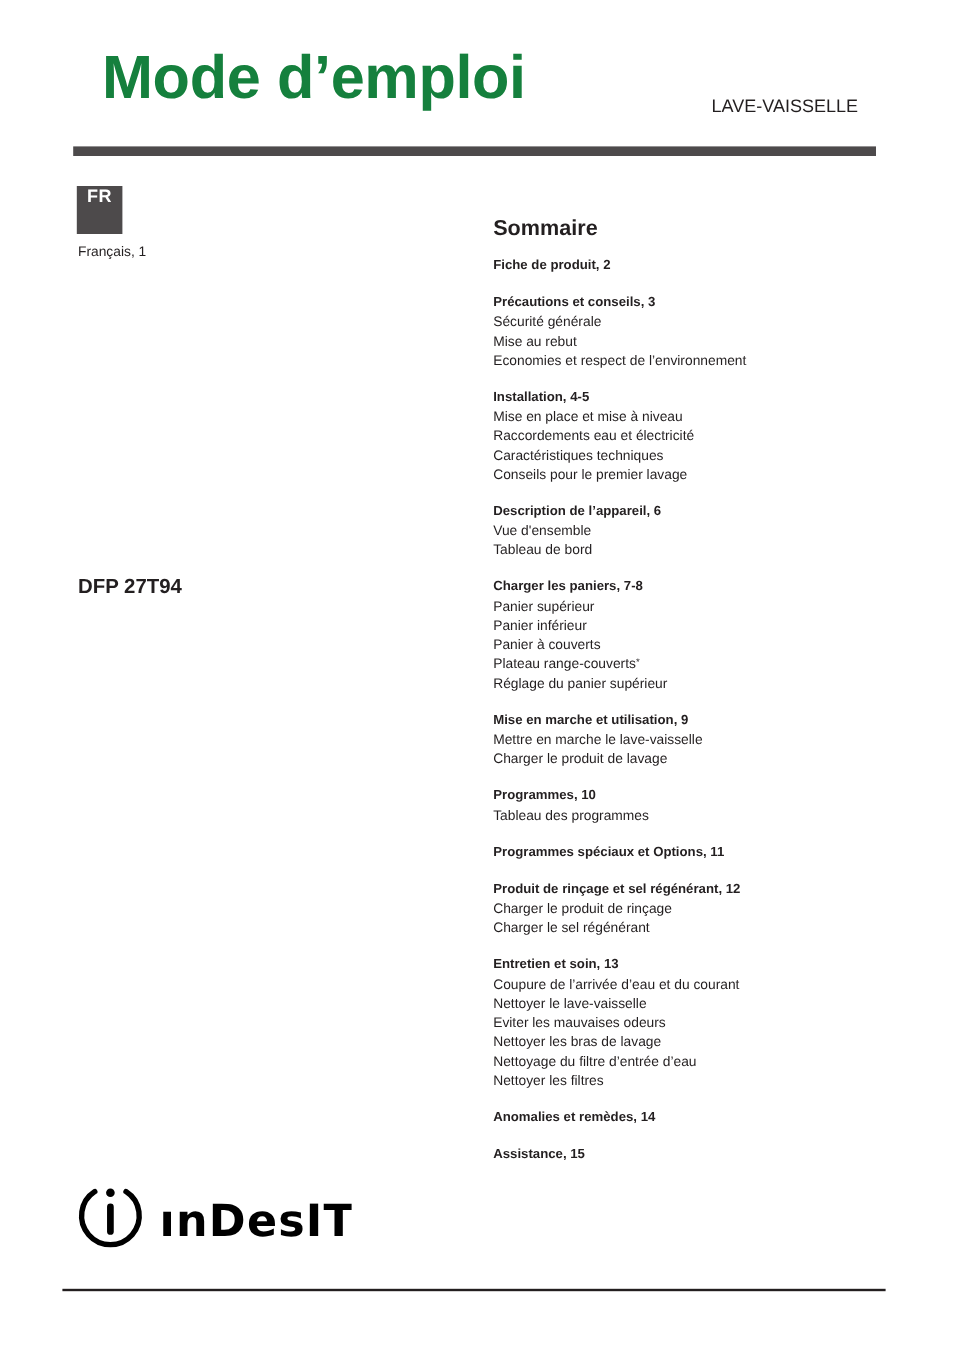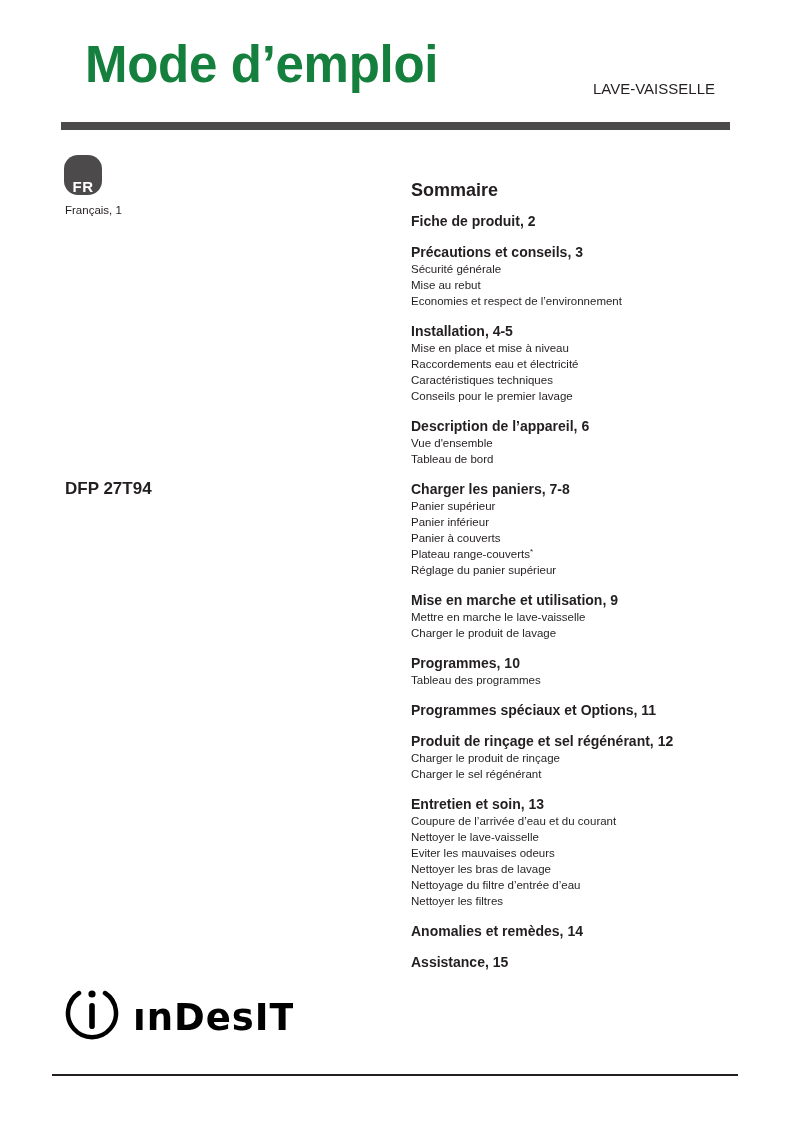--- a/index.html
+++ b/index.html
@@ -4,28 +4,28 @@
 <style>
   html, body { margin: 0; padding: 0; background: #ffffff; }
   body { width: 802px; height: 1134px; position: relative; overflow: hidden;
          font-family: "Liberation Sans", sans-serif; color: #231f20; }
   .title { position: absolute; left: 73px; top: 30px; font-size: 51px; font-weight: bold;
            letter-spacing: -0.3px; margin: 12px; line-height: 46px; color: #15803d; }
   .category { position: absolute; right: 87px; top: 80px; font-size: 15px; font-weight: normal;
               line-height: 17px; color: #231f20; }
   .top-bar { position: absolute; left: 61px; top: 122px; width: 669px; height: 8px; background: #4d4a4b; }
   .lang-box { position: absolute; left: 64px; top: 155px; width: 38px; height: 40px; background: #4d4a4b;
-              color: #ffffff; font-weight: bold; font-size: 15px; display: flex; align-items: flex-end;
-              justify-content: center; letter-spacing: 0.5px; border-radius: 14px; }
+              color: #ffffff; font-weight: bold; font-size: 15px; display: flex; align-items: flex-start;
+              justify-content: center; letter-spacing: 0.5px; }
   .lang-label { position: absolute; left: 65px; top: 204px; font-size: 11.5px; font-weight: normal; }
   .model { position: absolute; left: 65px; top: 479px; font-size: 17px; font-weight: bold; line-height: 20px; text-align: center; }
   .toc { position: absolute; left: 411px; top: 180px; width: 340px; }
   .toc-title { font-size: 18px; font-weight: bold; line-height: 20px; margin: 0 0 13px 0; }
   .section { margin-bottom: 14px; }
-  .section-head { font-size: 14px; font-weight: bold; line-height: 17px; margin: 0; }
+  .section-head { font-size: 11px; font-weight: bold; line-height: 17px; margin: 0; }
   .sub { font-size: 11.5px; line-height: 16px; color: #231f20; margin: 0; }
   .sup { font-size: 8px; vertical-align: top; position: relative; top: -2px; }
   .logo { position: absolute; left: 61px; top: 985px; width: 232px; height: 60px; }
   .bottom-rule { position: absolute; left: 52px; top: 1074px; width: 686px; height: 2px; background: #231f20; }
 </style>
 </head>
 <body>
 
 <h1 class="title">Mode d’emploi</h1>
 <div class="category">LAVE-VAISSELLE</div>

